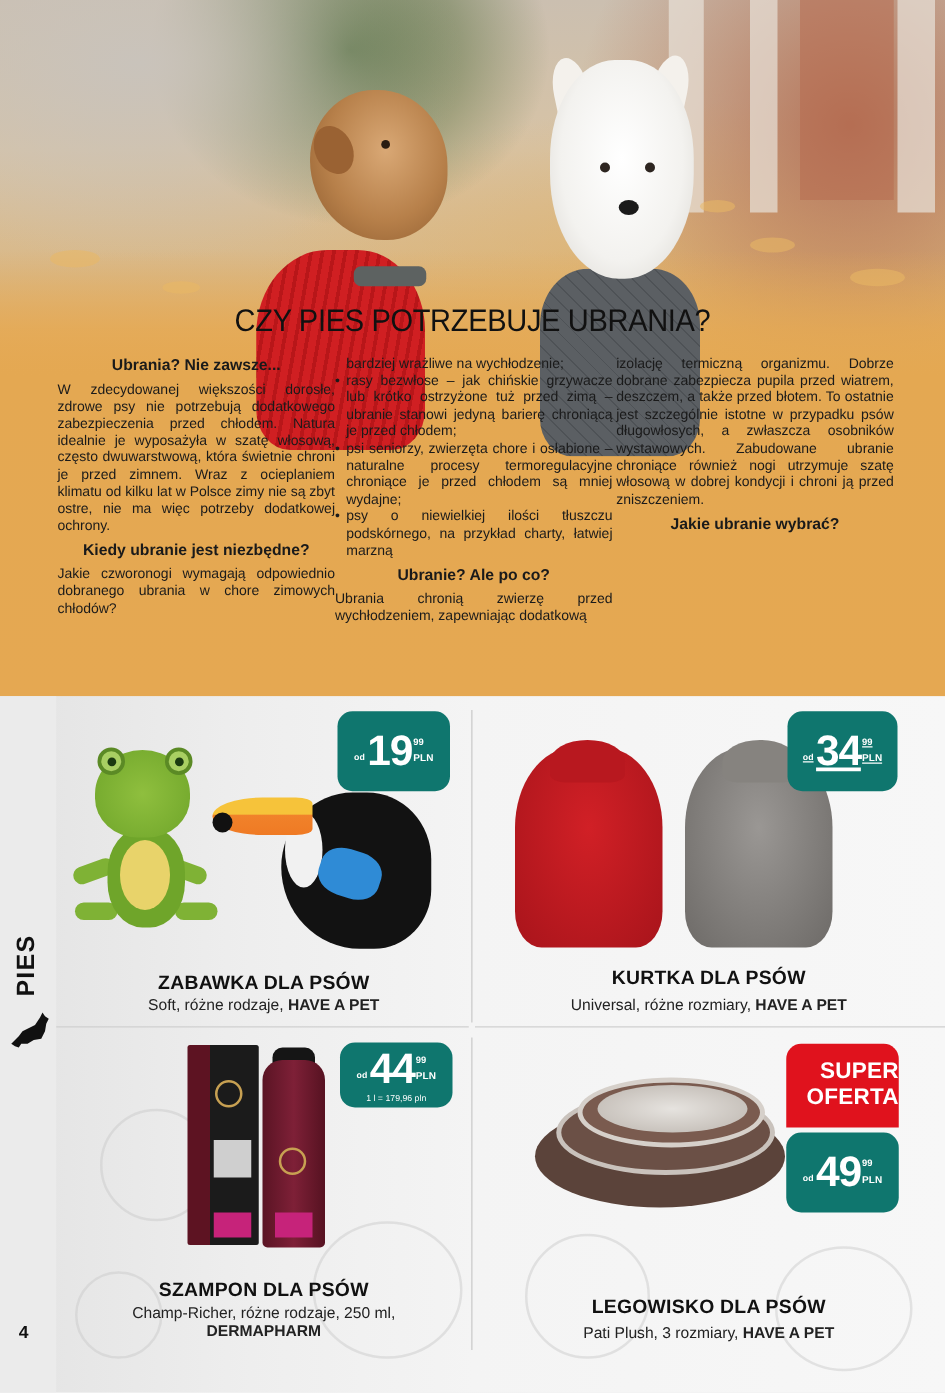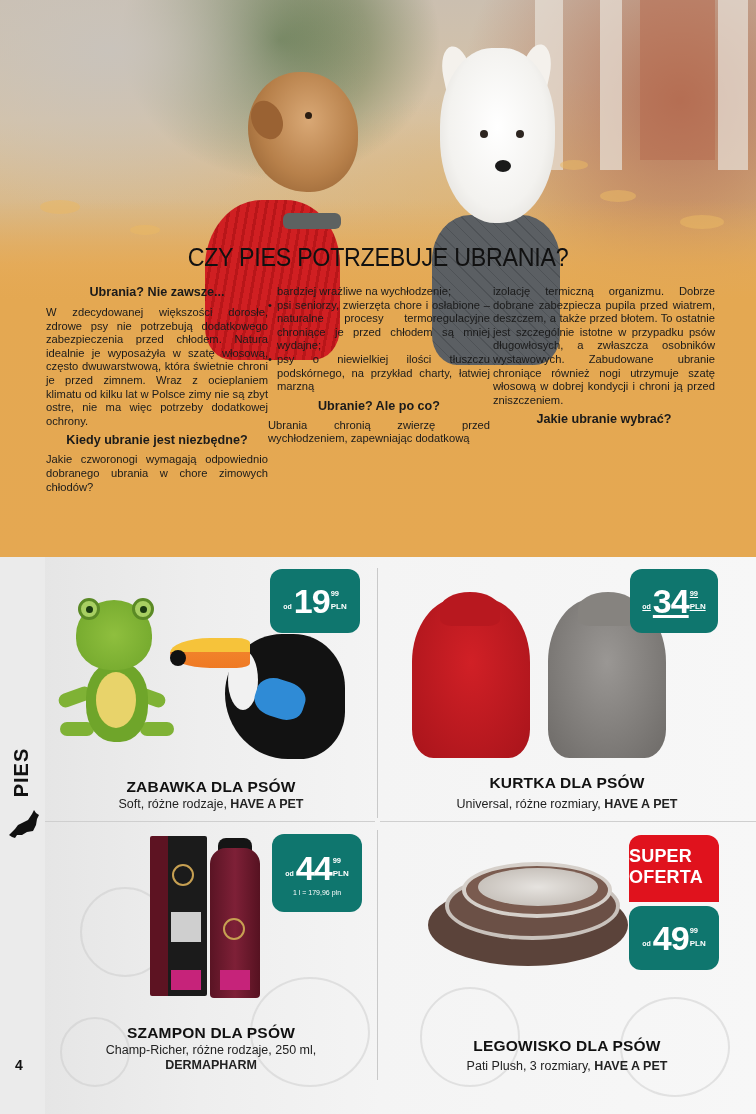--- a/index.html
+++ b/index.html
@@ -71,21 +71,21 @@
     display: flex; align-items: center; justify-content: center;
   }
   .price-inner { position: relative; display: flex; align-items: flex-end; }
   .price-od { font-size: 7px; font-weight: 700; margin-right: 2px; margin-bottom: 6px; }
   .price-int { font-size: 34px; font-weight: 700; line-height: 30px; letter-spacing: -1px; }
   .price-tail { display: flex; flex-direction: column; margin-left: 1px; }
   .price-cents { font-size: 7.5px; font-weight: 700; line-height: 9px; margin-bottom: 4px; }
   .price-cur { font-size: 8px; font-weight: 700; line-height: 9px; margin-bottom: 5px; }
   .price-unit { position: absolute; left: 0; right: 0; bottom: -13px; text-align: center; font-size: 7px; white-space: nowrap; }
   .super-badge { position: absolute; left: 629px; top: 835px; width: 90px; height: 67px; background: #e0121d; border-radius: 12px 12px 0 0;
-    color: #fff; font-weight: 700; font-size: 18px; line-height: 21px; text-align: left; padding-top: 11px; letter-spacing: .2px; }
+    color: #fff; font-weight: 700; font-size: 18px; line-height: 21px; text-align: right; padding-top: 11px; letter-spacing: .2px; }
 
   .prod-title { position: absolute; text-align: center; font-size: 15.5px; font-weight: 700; color: #111; letter-spacing: .2px; }
   .prod-sub { position: absolute; text-align: center; font-size: 12.5px; color: #222; line-height: 15px; }
   .prod-sub b { font-weight: 700; }
 
   
   .frog-head { position: absolute; left: 76px; top: 600px; width: 76px; height: 70px; border-radius: 50% 50% 45% 45%;
     background: radial-gradient(circle at 50% 50%, #8fbf3e 0%, #6fa52a 100%); }
   .frog-eye { position: absolute; width: 22px; height: 22px; border-radius: 50%; background: #a8cf62; border: 3px solid #5b8a25; }
   .frog-eye::after { content: ""; position: absolute; left: 5px; top: 5px; width: 7px; height: 7px; border-radius: 50%; background: #1b3a10; }
@@ -151,20 +151,21 @@
   <div class="col col-1">
     <h3 class="first">Ubrania? Nie zawsze...</h3>
     <p>W zdecydowanej większości dorosłe, zdrowe psy nie potrzebują dodatkowego zabezpieczenia przed chłodem. Natura idealnie je wyposażyła w szatę włosową, często dwuwarstwową, która świetnie chroni je przed zimnem. Wraz z ocieplaniem klimatu od kilku lat w Polsce zimy nie są zbyt ostre, nie ma więc potrzeby dodatkowej ochrony.</p>
     <h3>Kiedy ubranie jest niezbędne?</h3>
     <p>Jakie czworonogi wymagają odpowiednio dobranego ubrania w chore zimowych chłodów?</p>
   </div>
 
   <div class="col col-2">
     <p style="padding-left:9px;">bardziej wrażliwe na wychłodzenie;</p>
     <ul>
+      <li>rasy bezwłose – jak chińskie grzywacze lub krótko ostrzyżone tuż przed zimą – ubranie stanowi jedyną barierę chroniącą je przed chłodem;</li>
       <li>psi seniorzy, zwierzęta chore i osłabione – naturalne procesy termoregulacyjne chroniące je przed chłodem są mniej wydajne;</li>
       <li>psy o niewielkiej ilości tłuszczu podskórnego, na przykład charty, łatwiej marzną</li>
     </ul>
     <h3>Ubranie? Ale po co?</h3>
     <p>Ubrania chronią zwierzę przed wychłodzeniem, zapewniając dodatkową</p>
   </div>
 
   <div class="col col-3">
     <p>izolację termiczną organizmu. Dobrze dobrane zabezpiecza pupila przed wiatrem, deszczem, a także przed błotem. To ostatnie jest szczególnie istotne w przypadku psów długowłosych, a zwłaszcza osobników wystawowych. Zabudowane ubranie chroniące również nogi utrzymuje szatę włosową w dobrej kondycji i chroni ją przed zniszczeniem.</p>
     <h3>Jakie ubranie wybrać?</h3>
@@ -245,21 +246,21 @@
 
 <div class="shampoo-box"></div>
 <div class="gold-emblem" style="left:172px;top:864px;"></div>
 <div class="shampoo-box-label"></div>
 <div class="shampoo-pink" style="left:171px;top:970px;"></div>
 <div class="shampoo-cap"></div>
 <div class="shampoo-bottle"></div>
 <div class="gold-emblem" style="left:223px;top:918px;"></div>
 <div class="shampoo-pink" style="left:220px;top:970px;"></div>
 
-<div class="price-badge" style="left:272px;top:834px;width:90px;height:78px;">
+<div class="price-badge" style="left:272px;top:834px;width:90px;height:52px;">
   <div class="price-inner" style="margin-top:-10px;">
     <span class="price-od">od</span>
     <span class="price-int">44</span>
     <span class="price-tail">
       <span class="price-cents">99</span>
       <span class="price-cur">PLN</span>
     </span>
     <span class="price-unit">1 l = 179,96 pln</span>
   </div>
 </div>

